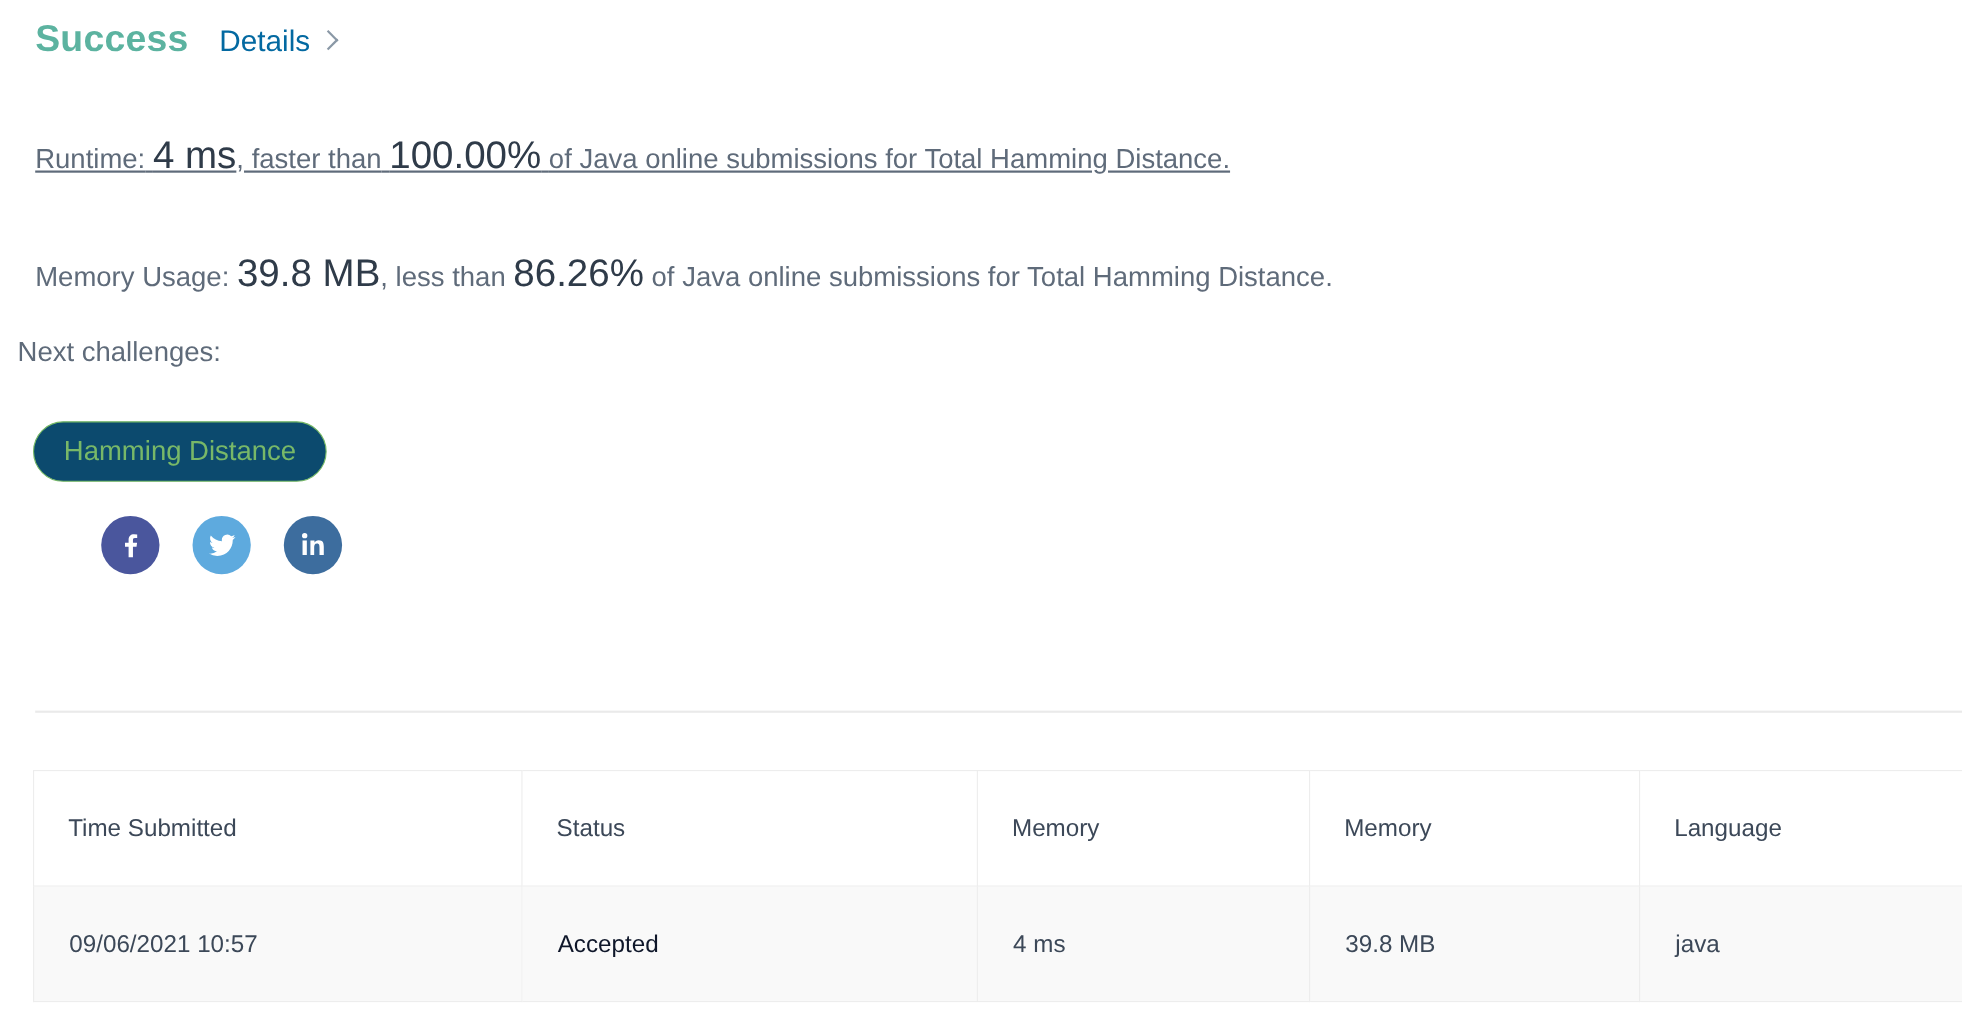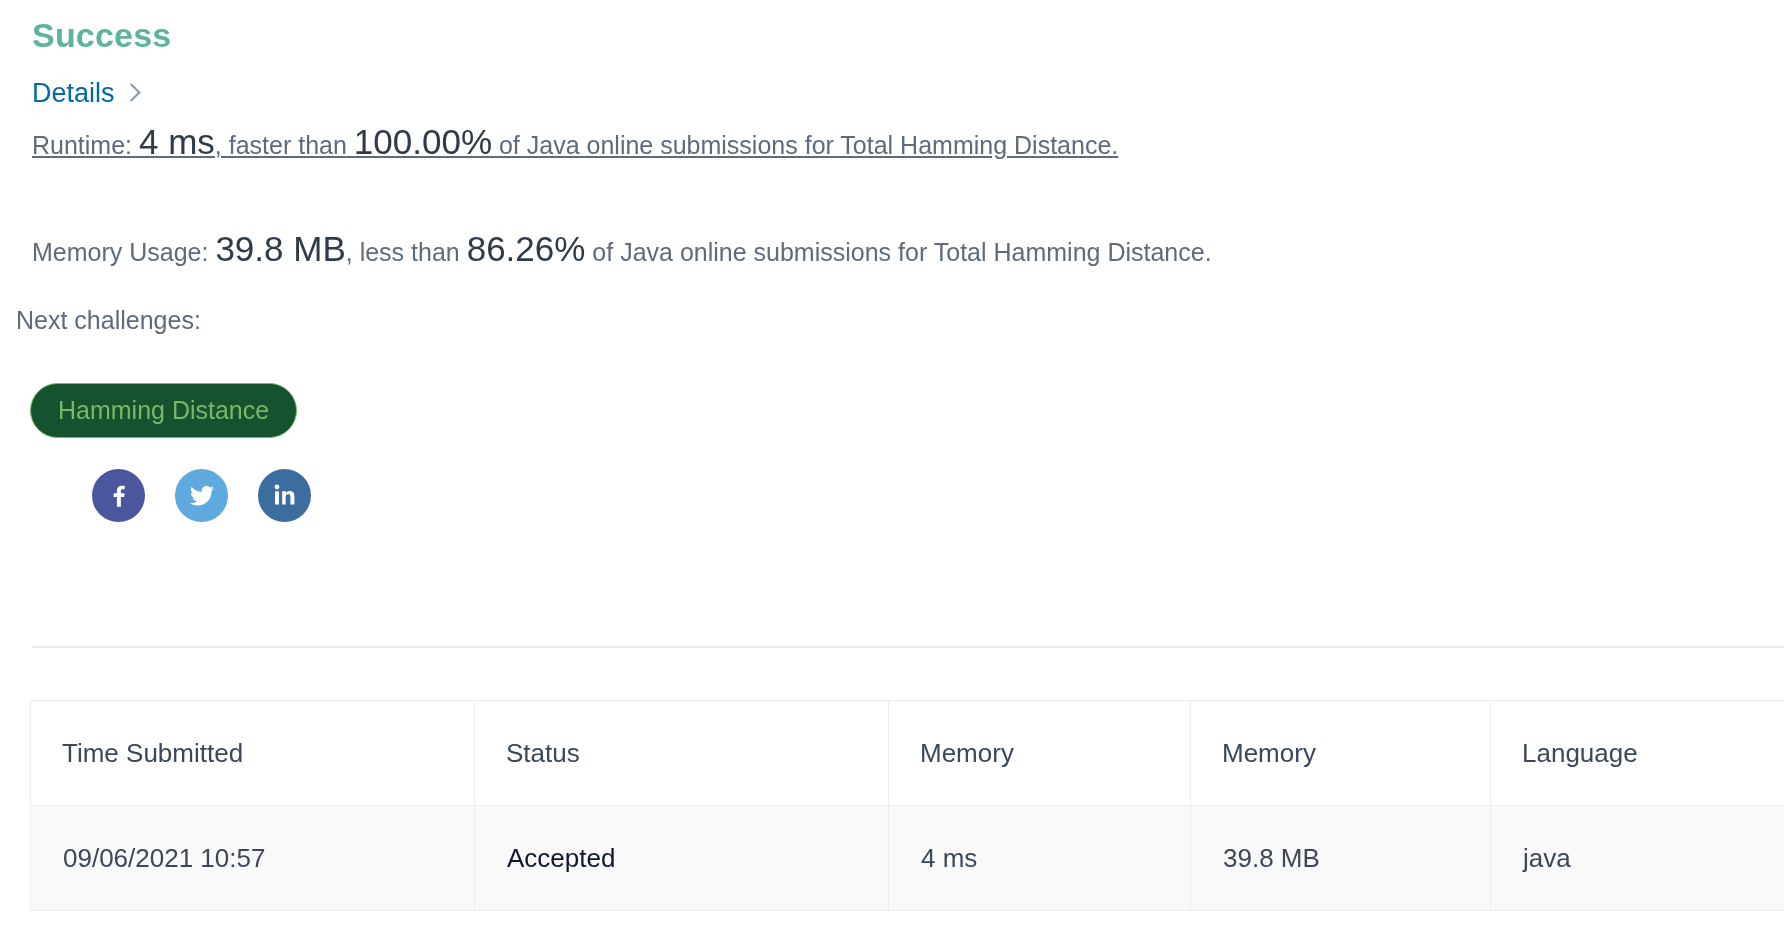--- a/index.html
+++ b/index.html
@@ -17,21 +17,20 @@
   }
 
   
   .header-row {
     position: absolute;
     left: 32px;
     top: 18px;
     display: flex;
     align-items: baseline;
     gap: 28px;
-    flex-direction: column;
   }
   .status-title {
     font-size: 34px;
     font-weight: 700;
     color: #5cb3a0;
     letter-spacing: 0.2px;
     line-height: 1;
   }
   .details-link {
     display: flex;
@@ -82,21 +81,21 @@
     position: absolute;
     left: 30px;
     top: 383px;
     height: 55px;
     box-sizing: border-box;
     padding: 0 27px;
     display: inline-flex;
     align-items: center;
     border: 1.6px solid #76b965;
     border-radius: 30px;
-    background: #14532d;
+    background: #0c4a6e;
     color: #78b868;
     font-size: 25px;
     cursor: pointer;
   }
 
   
   .share-row {
     position: absolute;
     left: 32px;
     top: 468px;
@@ -149,21 +148,21 @@
     table-layout: fixed;
   }
   .submissions-table th,
   .submissions-table td {
     border: 1px solid #ededed;
     text-align: left;
     font-weight: 400;
     padding: 0 0 0 31px;
     height: 104px;
     vertical-align: middle;
-    font-size: 26px;
+    font-size: 22px;
     color: #3c4858;
     overflow: hidden;
     white-space: nowrap;
   }
   .submissions-table thead th {
     background: #ffffff;
   }
   .submissions-table tbody td {
     background: #f9f9f9;
     padding-left: 32px;

